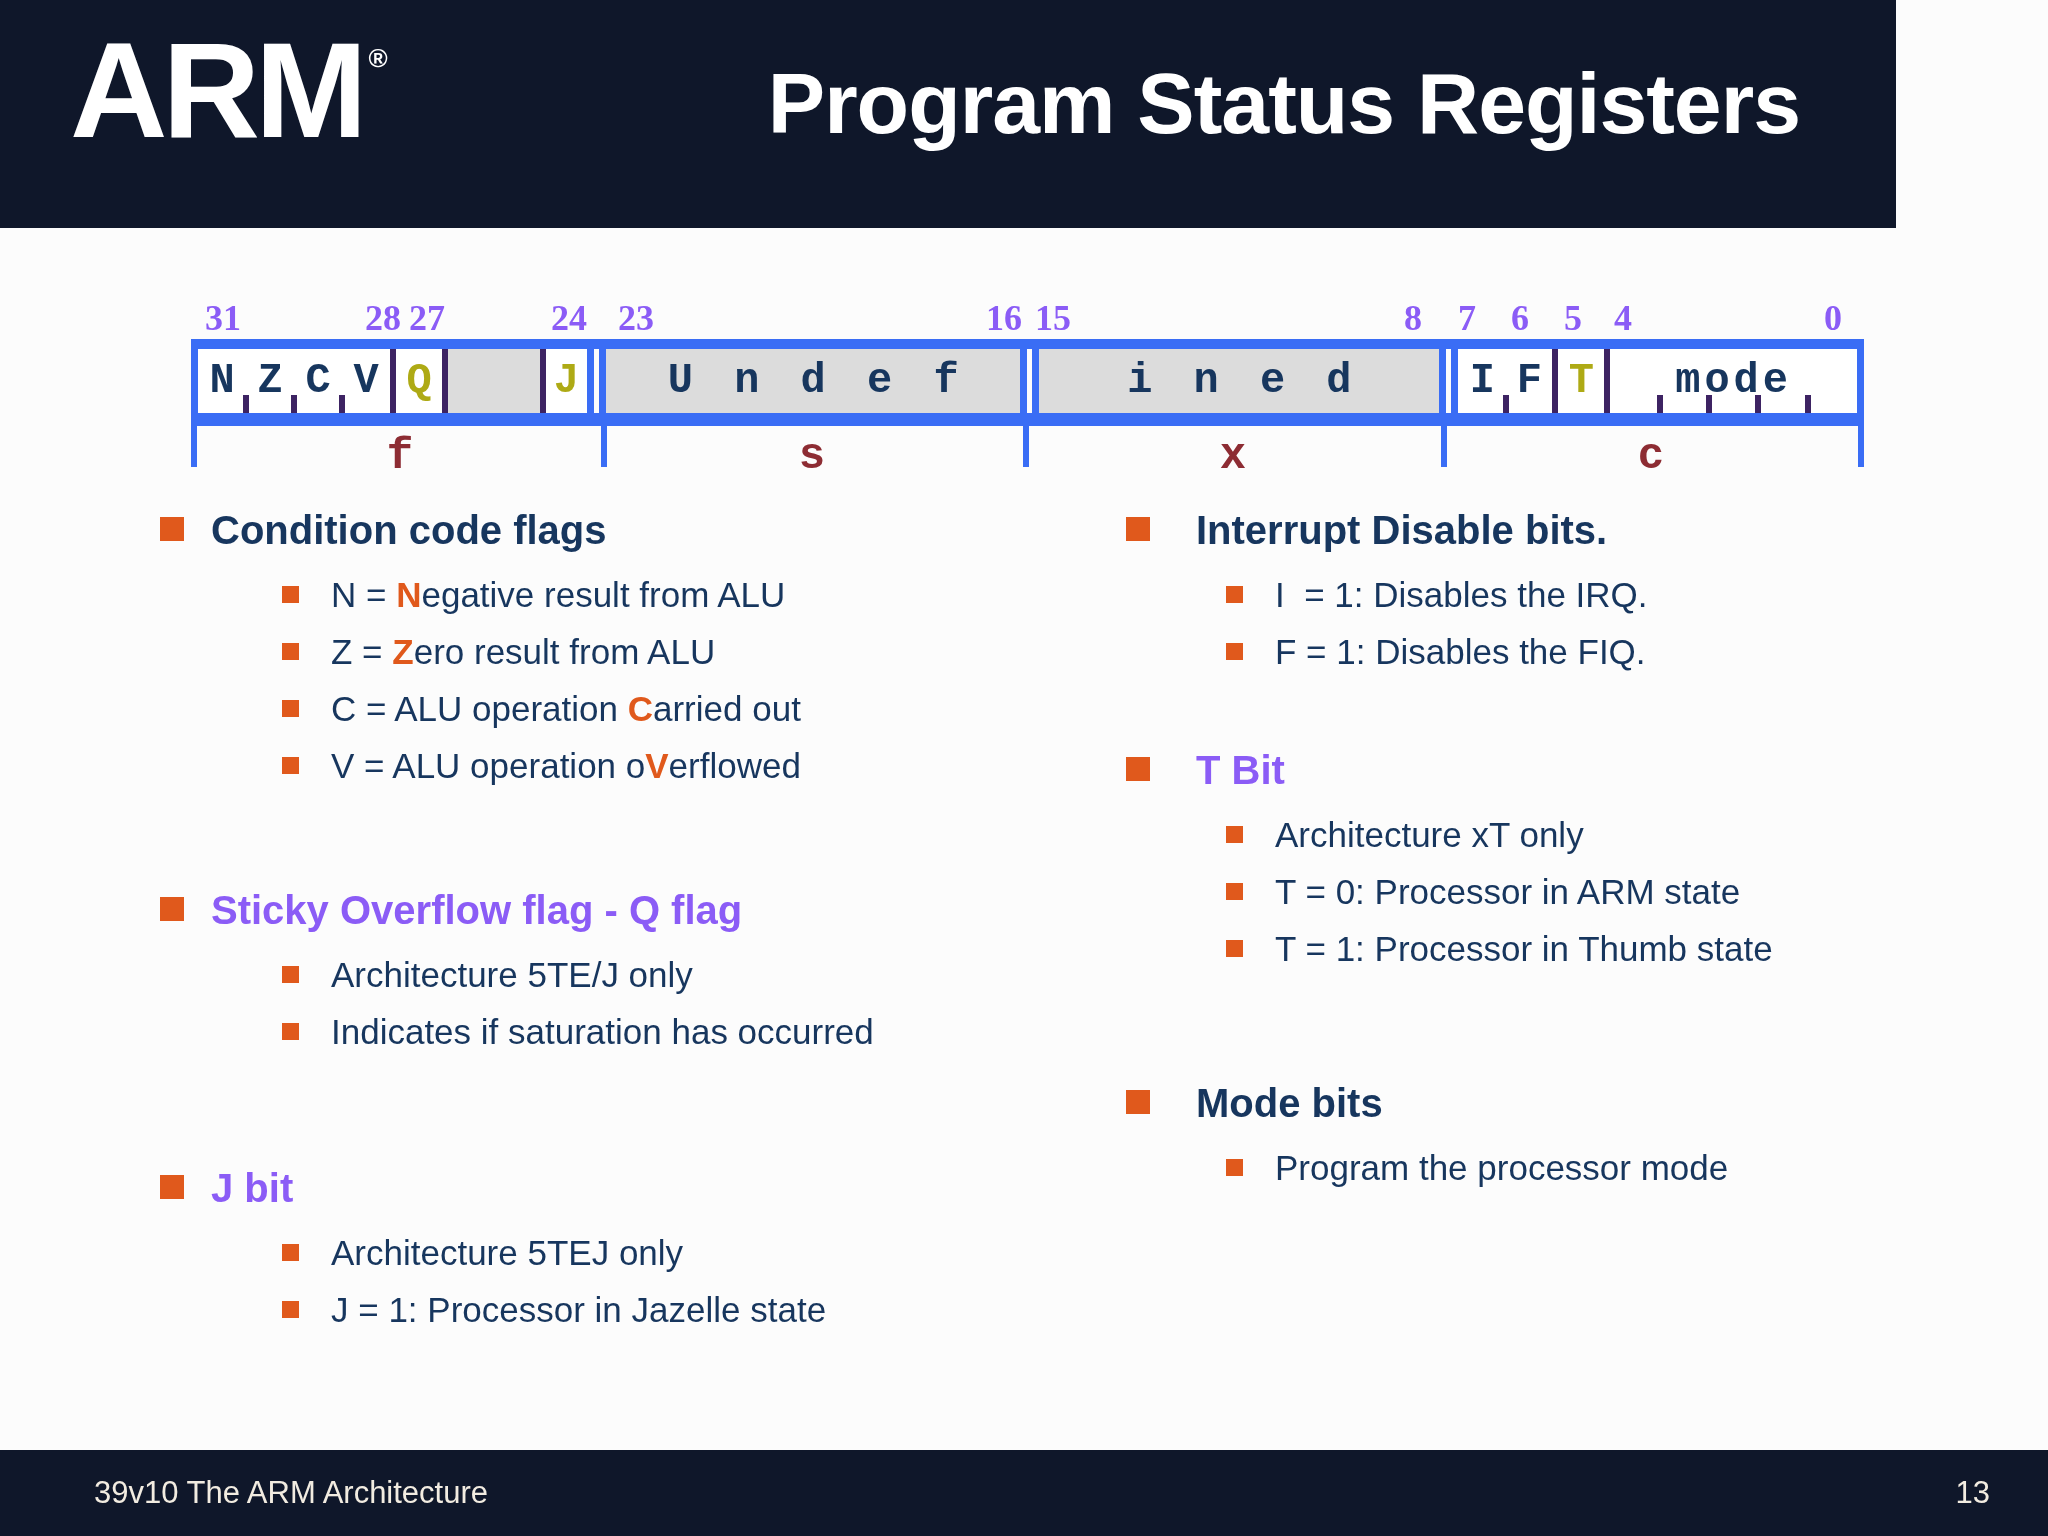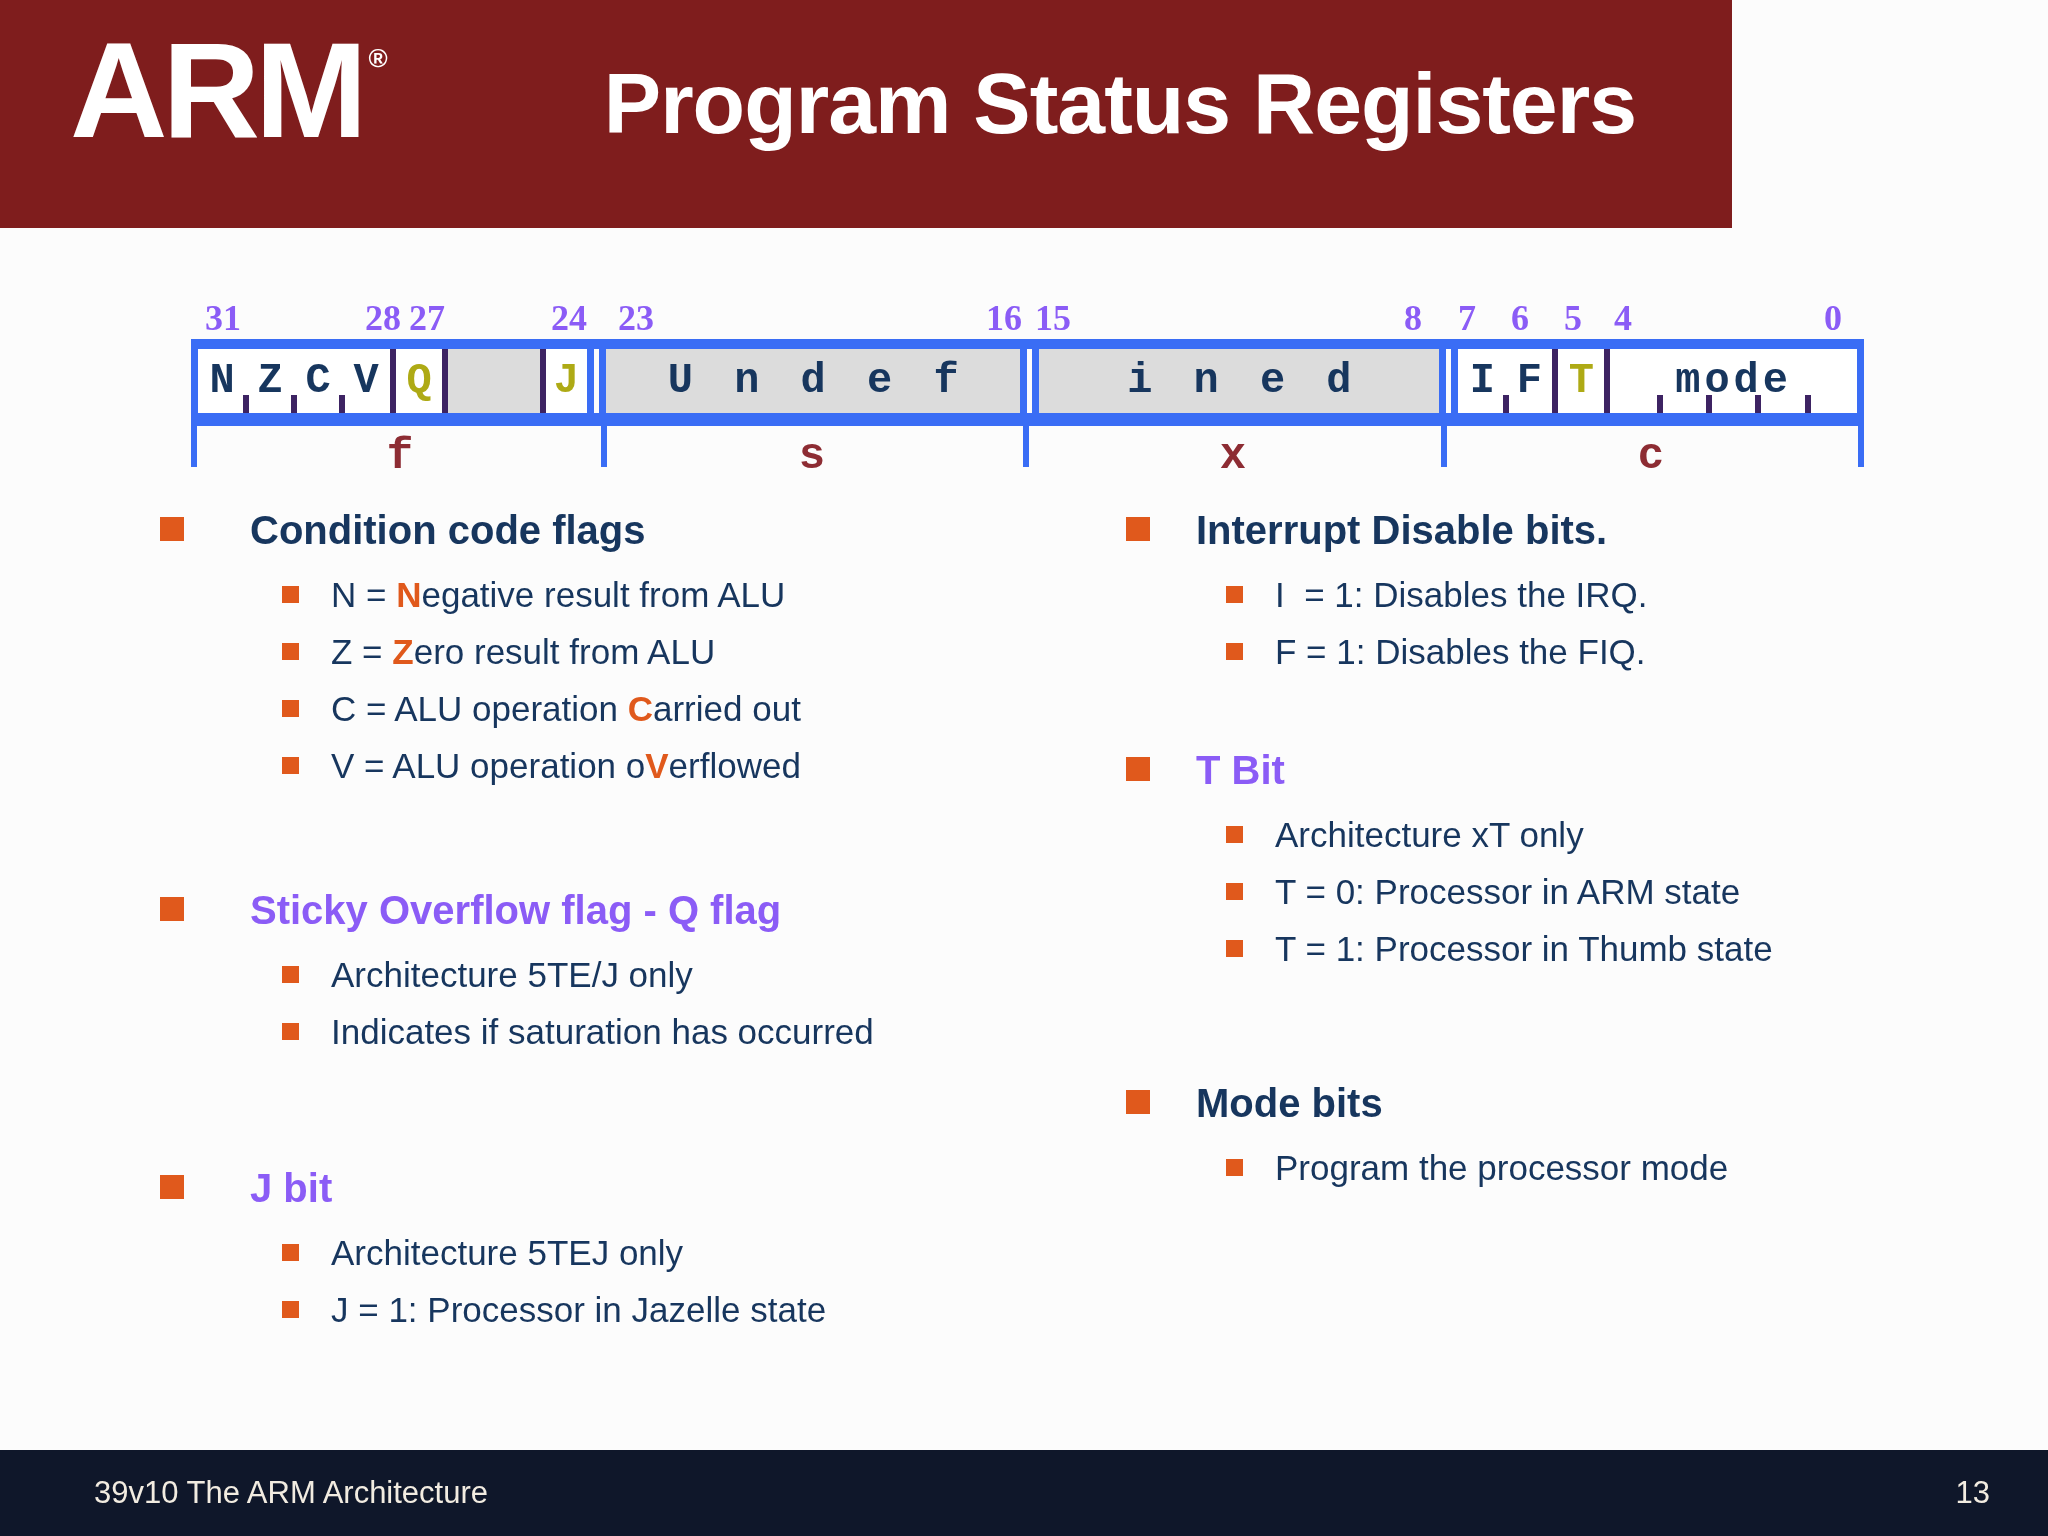--- a/index.html
+++ b/index.html
@@ -1,20 +1,20 @@
 <!DOCTYPE html>
 <html><head>
 <meta charset="utf-8">
 <style>
   html,body{margin:0;padding:0;background:#888;}
   .slide{position:relative;width:2048px;height:1536px;background:#fcfcfc;overflow:hidden;
          font-family:"Liberation Sans",sans-serif;}
 
   
-  .hdr{position:absolute;left:0;top:0;width:1732px;height:228px;background:#7f1d1d;}
+  .hdr{position:absolute;left:0;top:0;width:1896px;height:228px;background:#0f172a;}
   .arm-logo{position:absolute;left:70px;top:36px;color:#ffffff;font-weight:bold;
             font-size:135px;line-height:110px;letter-spacing:-5px;}
   .arm-logo .reg{font-size:26px;letter-spacing:0;position:relative;top:-70px;left:6px;}
   .slide-title{position:absolute;right:96px;top:48px;margin:0;color:#ffffff;
                font-size:86px;line-height:110px;font-weight:bold;letter-spacing:-1px;}
 
   
   .register{position:absolute;left:191px;top:339px;width:1673px;height:160px;}
   .bn{position:absolute;top:-42px;transform:translateX(-50%);
       font-family:"Liberation Serif",serif;font-weight:bold;font-size:36px;color:#8b5cf6;}
@@ -40,21 +40,21 @@
   .bv{position:absolute;top:74px;width:6px;height:54px;background:#3a6df5;}
   .blabel{position:absolute;top:92px;transform:translateX(-50%);
           font-family:"Liberation Mono","DejaVu Sans Mono",monospace;font-weight:bold;
           font-size:44px;color:#8d2c33;}
 
   
   .sec{position:absolute;width:940px;}
   .sec-head{display:flex;align-items:flex-start;}
   .bullet-lg{flex:0 0 auto;width:24px;height:24px;background:#e0591c;margin-top:12px;}
   .sec-title{margin:0;font-size:40px;line-height:50px;font-weight:bold;color:#17365e;}
-  .col-left .sec-title{margin-left:66px;}
+  .col-left .sec-title{margin-left:27px;}
   .col-right .sec-title{margin-left:46px;}
   .olive-t{color:#8b5cf6;}
   .items{margin-top:15px;}
   .item{display:flex;align-items:flex-start;height:57px;}
   .bullet-sm{flex:0 0 auto;width:17px;height:17px;background:#e0591c;margin-top:16px;}
   .col-left .bullet-sm{margin-left:122px;}
   .col-right .bullet-sm{margin-left:100px;}
   .item-text{margin-left:32px;font-size:35px;line-height:50px;color:#17365e;white-space:pre-wrap;}
   .hl{color:#e0591c;font-weight:bold;}
 

